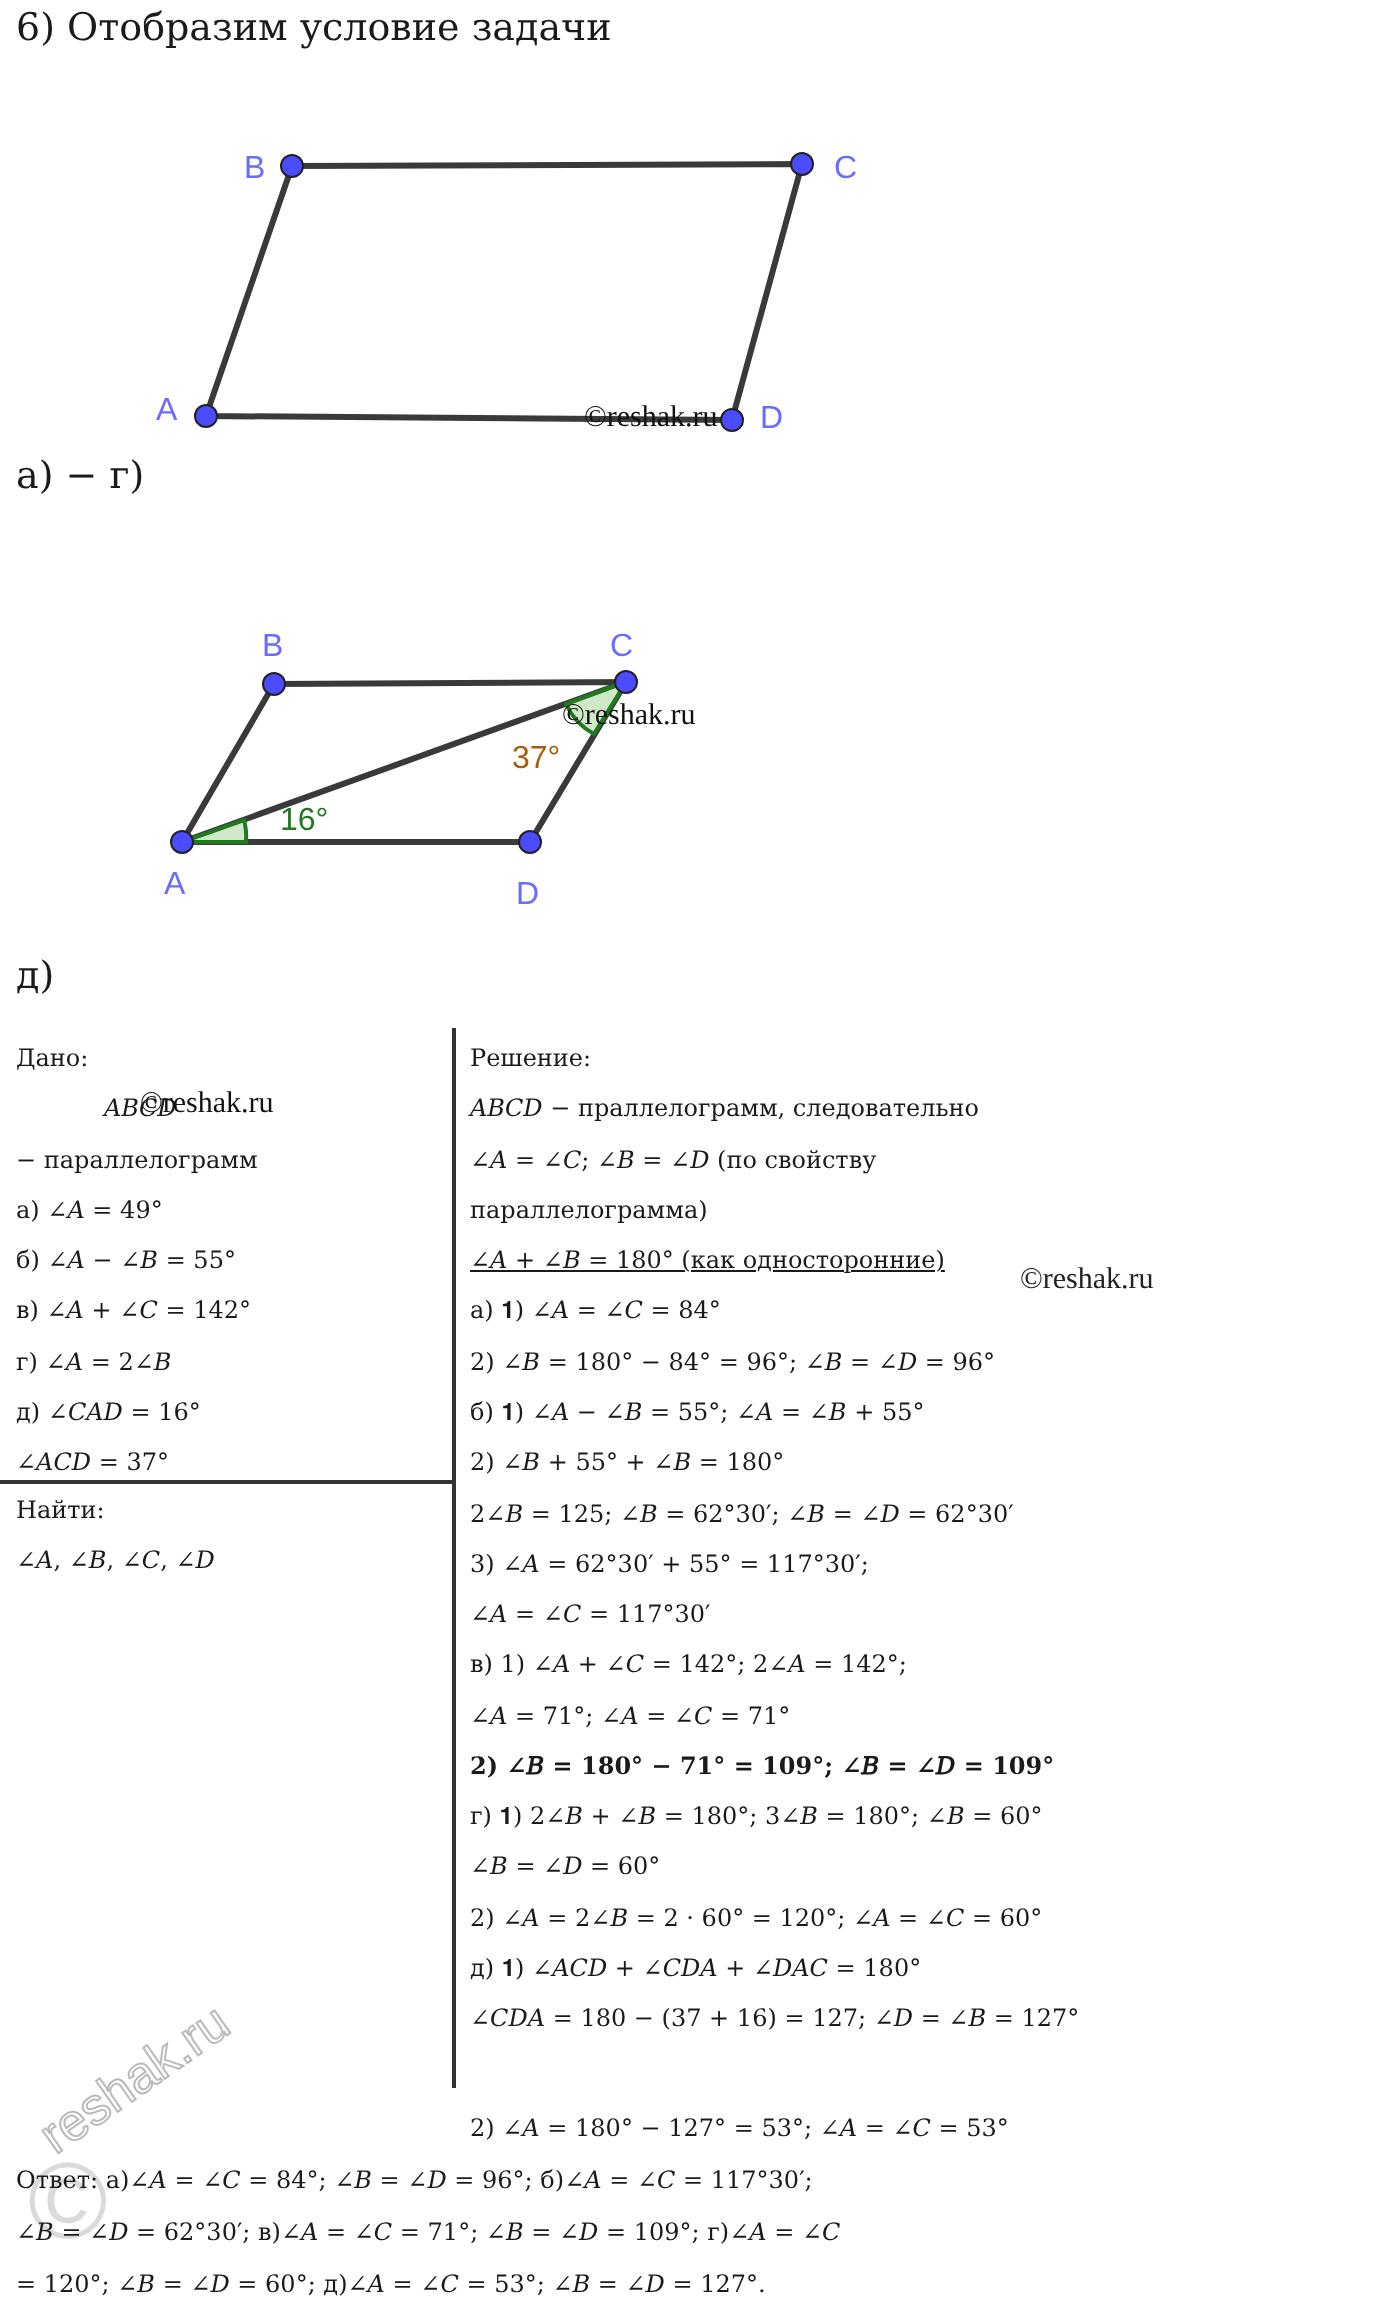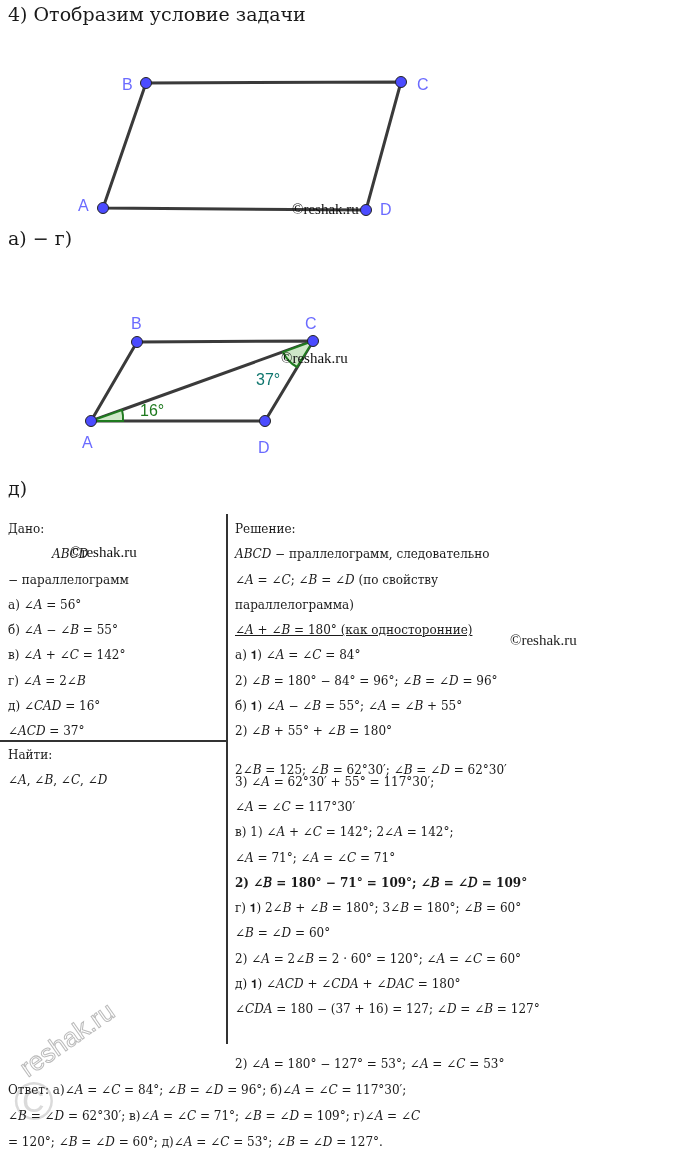--- a/index.html
+++ b/index.html
@@ -8,21 +8,21 @@
   .txt { position:absolute; font-size:19px; line-height:25px; white-space:nowrap; }
   .wm { position:absolute; font-family:"Liberation Serif", serif; font-size:15px; color:#111; white-space:nowrap; }
   svg { position:absolute; left:0; top:0; }
   .vline { position:absolute; background:#333; width:1.5px; }
   .hline { position:absolute; background:#333; height:1.5px; }
   .col-line { position:absolute; left:0; font-size:12px; line-height:25.3px; white-space:nowrap; }
 </style>
 </head>
 <body>
 
-<div class="txt" style="left:8px; top:2px;">4) Отобразим условие задачи</div>
+<div class="txt" style="left:8px; top:2px;">6) Отобразим условие задачи</div>
 
 <svg width="700" height="250" viewBox="0 0 700 250">
   <polygon points="103,208 146,83 401,82 366,210" fill="none" stroke="#3a3a3a" stroke-width="3"></polygon>
   <circle cx="146" cy="83" r="5.5" fill="#4b4bff" stroke="#222" stroke-width="1"></circle>
   <circle cx="401" cy="82" r="5.5" fill="#4b4bff" stroke="#222" stroke-width="1"></circle>
   <circle cx="103" cy="208" r="5.5" fill="#4b4bff" stroke="#222" stroke-width="1"></circle>
   <circle cx="366" cy="210" r="5.5" fill="#4b4bff" stroke="#222" stroke-width="1"></circle>
 </svg>
 <div class="txt" style="left:122px; top:72px; font-family:'Liberation Sans',sans-serif; color:#6b6bff; font-size:16px;">B</div>
 <div class="txt" style="left:417px; top:72px; font-family:'Liberation Sans',sans-serif; color:#6b6bff; font-size:16px;">C</div>
@@ -39,32 +39,32 @@
   <circle cx="137" cy="342" r="5.5" fill="#4b4bff" stroke="#222" stroke-width="1"></circle>
   <circle cx="313" cy="341" r="5.5" fill="#4b4bff" stroke="#222" stroke-width="1"></circle>
   <circle cx="91" cy="421" r="5.5" fill="#4b4bff" stroke="#222" stroke-width="1"></circle>
   <circle cx="265" cy="421" r="5.5" fill="#4b4bff" stroke="#222" stroke-width="1"></circle>
 </svg>
 <div class="txt" style="left:131px; top:311px; font-family:'Liberation Sans',sans-serif; color:#6b6bff; font-size:16px;">B</div>
 <div class="txt" style="left:305px; top:311px; font-family:'Liberation Sans',sans-serif; color:#6b6bff; font-size:16px;">C</div>
 <div class="txt" style="left:82px; top:430px; font-family:'Liberation Sans',sans-serif; color:#6b6bff; font-size:16px;">A</div>
 <div class="txt" style="left:258px; top:435px; font-family:'Liberation Sans',sans-serif; color:#6b6bff; font-size:16px;">D</div>
 <div class="txt" style="left:140px; top:398px; font-family:'Liberation Sans',sans-serif; color:#1f7a1f; font-size:16px;">16°</div>
-<div class="txt" style="left:256px; top:367px; font-family:'Liberation Sans',sans-serif; color:#0f766e; font-size:16px;">37°</div>
+<div class="txt" style="left:256px; top:367px; font-family:'Liberation Sans',sans-serif; color:#a16207; font-size:16px;">37°</div>
 <div class="wm" style="left:281px; top:350px;">©reshak.ru</div>
 <div class="txt" style="left:8px; top:476px;">д)</div>
 
 <div class="vline" style="left:226px; top:514px; height:530px;"></div>
 <div class="hline" style="left:0; top:740px; width:227px;"></div>
 
 <div style="position:absolute; left:8px; top:517px; width:218px;">
   <div class="col-line" style="top:0;">Дано:</div>
   <div class="col-line" style="top:25px; font-style:italic;margin-left:44px;">𝐴𝐵𝐶𝐷</div>
   <div class="col-line" style="top:51px;">− параллелограмм</div>
-  <div class="col-line" style="top:76px;">а) ∠𝐴 = 56°</div>
+  <div class="col-line" style="top:76px;">а) ∠𝐴 = 49°</div>
   <div class="col-line" style="top:101px;">б) ∠𝐴 − ∠𝐵 = 55°</div>
   <div class="col-line" style="top:126px;">в) ∠𝐴 + ∠𝐶 = 142°</div>
   <div class="col-line" style="top:152px;">г) ∠𝐴 = 2∠𝐵</div>
   <div class="col-line" style="top:177px;">д) ∠𝐶𝐴𝐷 = 16°</div>
   <div class="col-line" style="top:202px;">∠𝐴𝐶𝐷 = 37°</div>
 </div>
 <div class="wm" style="left:70px; top:544px;">©reshak.ru</div>
 
 <div style="position:absolute; left:8px; top:743px; width:218px;">
   <div class="col-line" style="top:0;">Найти:</div>
@@ -74,21 +74,21 @@
 <div style="position:absolute; left:235px; top:517px; width:465px;">
   <div class="col-line" style="top:0;">Решение:</div>
   <div class="col-line" style="top:25px;">𝐴𝐵𝐶𝐷 − праллелограмм, следовательно</div>
   <div class="col-line" style="top:51px;">∠𝐴 = ∠𝐶;   ∠𝐵 = ∠𝐷 (по свойству</div>
   <div class="col-line" style="top:76px;">параллелограмма)</div>
   <div class="col-line" style="top:101px;text-decoration:underline;">∠𝐴 + ∠𝐵 = 180° (как односторонние)</div>
   <div class="col-line" style="top:126px;">а) 𝟏) ∠𝐴 = ∠𝐶 = 84°</div>
   <div class="col-line" style="top:152px;">2) ∠𝐵 = 180° − 84° = 96°;   ∠𝐵 = ∠𝐷 = 96°</div>
   <div class="col-line" style="top:177px;">б) 𝟏) ∠𝐴 − ∠𝐵 = 55°;   ∠𝐴 = ∠𝐵 + 55°</div>
   <div class="col-line" style="top:202px;">2) ∠𝐵 + 55° + ∠𝐵 = 180°</div>
-  <div class="col-line" style="top:228px;margin-top:13px;">2∠𝐵 = 125;   ∠𝐵 = 62°30′;   ∠𝐵 = ∠𝐷 = 62°30′</div>
+  <div class="col-line" style="top:228px;">2∠𝐵 = 125;   ∠𝐵 = 62°30′;   ∠𝐵 = ∠𝐷 = 62°30′</div>
   <div class="col-line" style="top:253px;">3) ∠𝐴 = 62°30′ + 55° = 117°30′;</div>
   <div class="col-line" style="top:278px;"> ∠𝐴 = ∠𝐶 = 117°30′</div>
   <div class="col-line" style="top:303px;">в) 1) ∠𝐴 + ∠𝐶 = 142°;   2∠𝐴 = 142°;</div>
   <div class="col-line" style="top:329px;">∠𝐴 = 71°;   ∠𝐴 = ∠𝐶 = 71°</div>
   <div class="col-line" style="top:354px;font-weight:bold;">2) ∠𝐵 = 180° − 71° = 109°;   ∠𝐵 = ∠𝐷 = 109°</div>
   <div class="col-line" style="top:379px;">г) 𝟏) 2∠𝐵 + ∠𝐵 = 180°;   3∠𝐵 = 180°;   ∠𝐵 = 60°</div>
   <div class="col-line" style="top:404px;">∠𝐵 = ∠𝐷 = 60°</div>
   <div class="col-line" style="top:430px;">2) ∠𝐴 = 2∠𝐵 = 2 · 60° = 120°; ∠𝐴 = ∠𝐶 = 60°</div>
   <div class="col-line" style="top:455px;">д) 𝟏) ∠𝐴𝐶𝐷 + ∠𝐶𝐷𝐴 + ∠𝐷𝐴𝐶 = 180°</div>
   <div class="col-line" style="top:480px;">∠𝐶𝐷𝐴 = 180 − (37 + 16) = 127; ∠𝐷 = ∠𝐵 = 127°</div>

